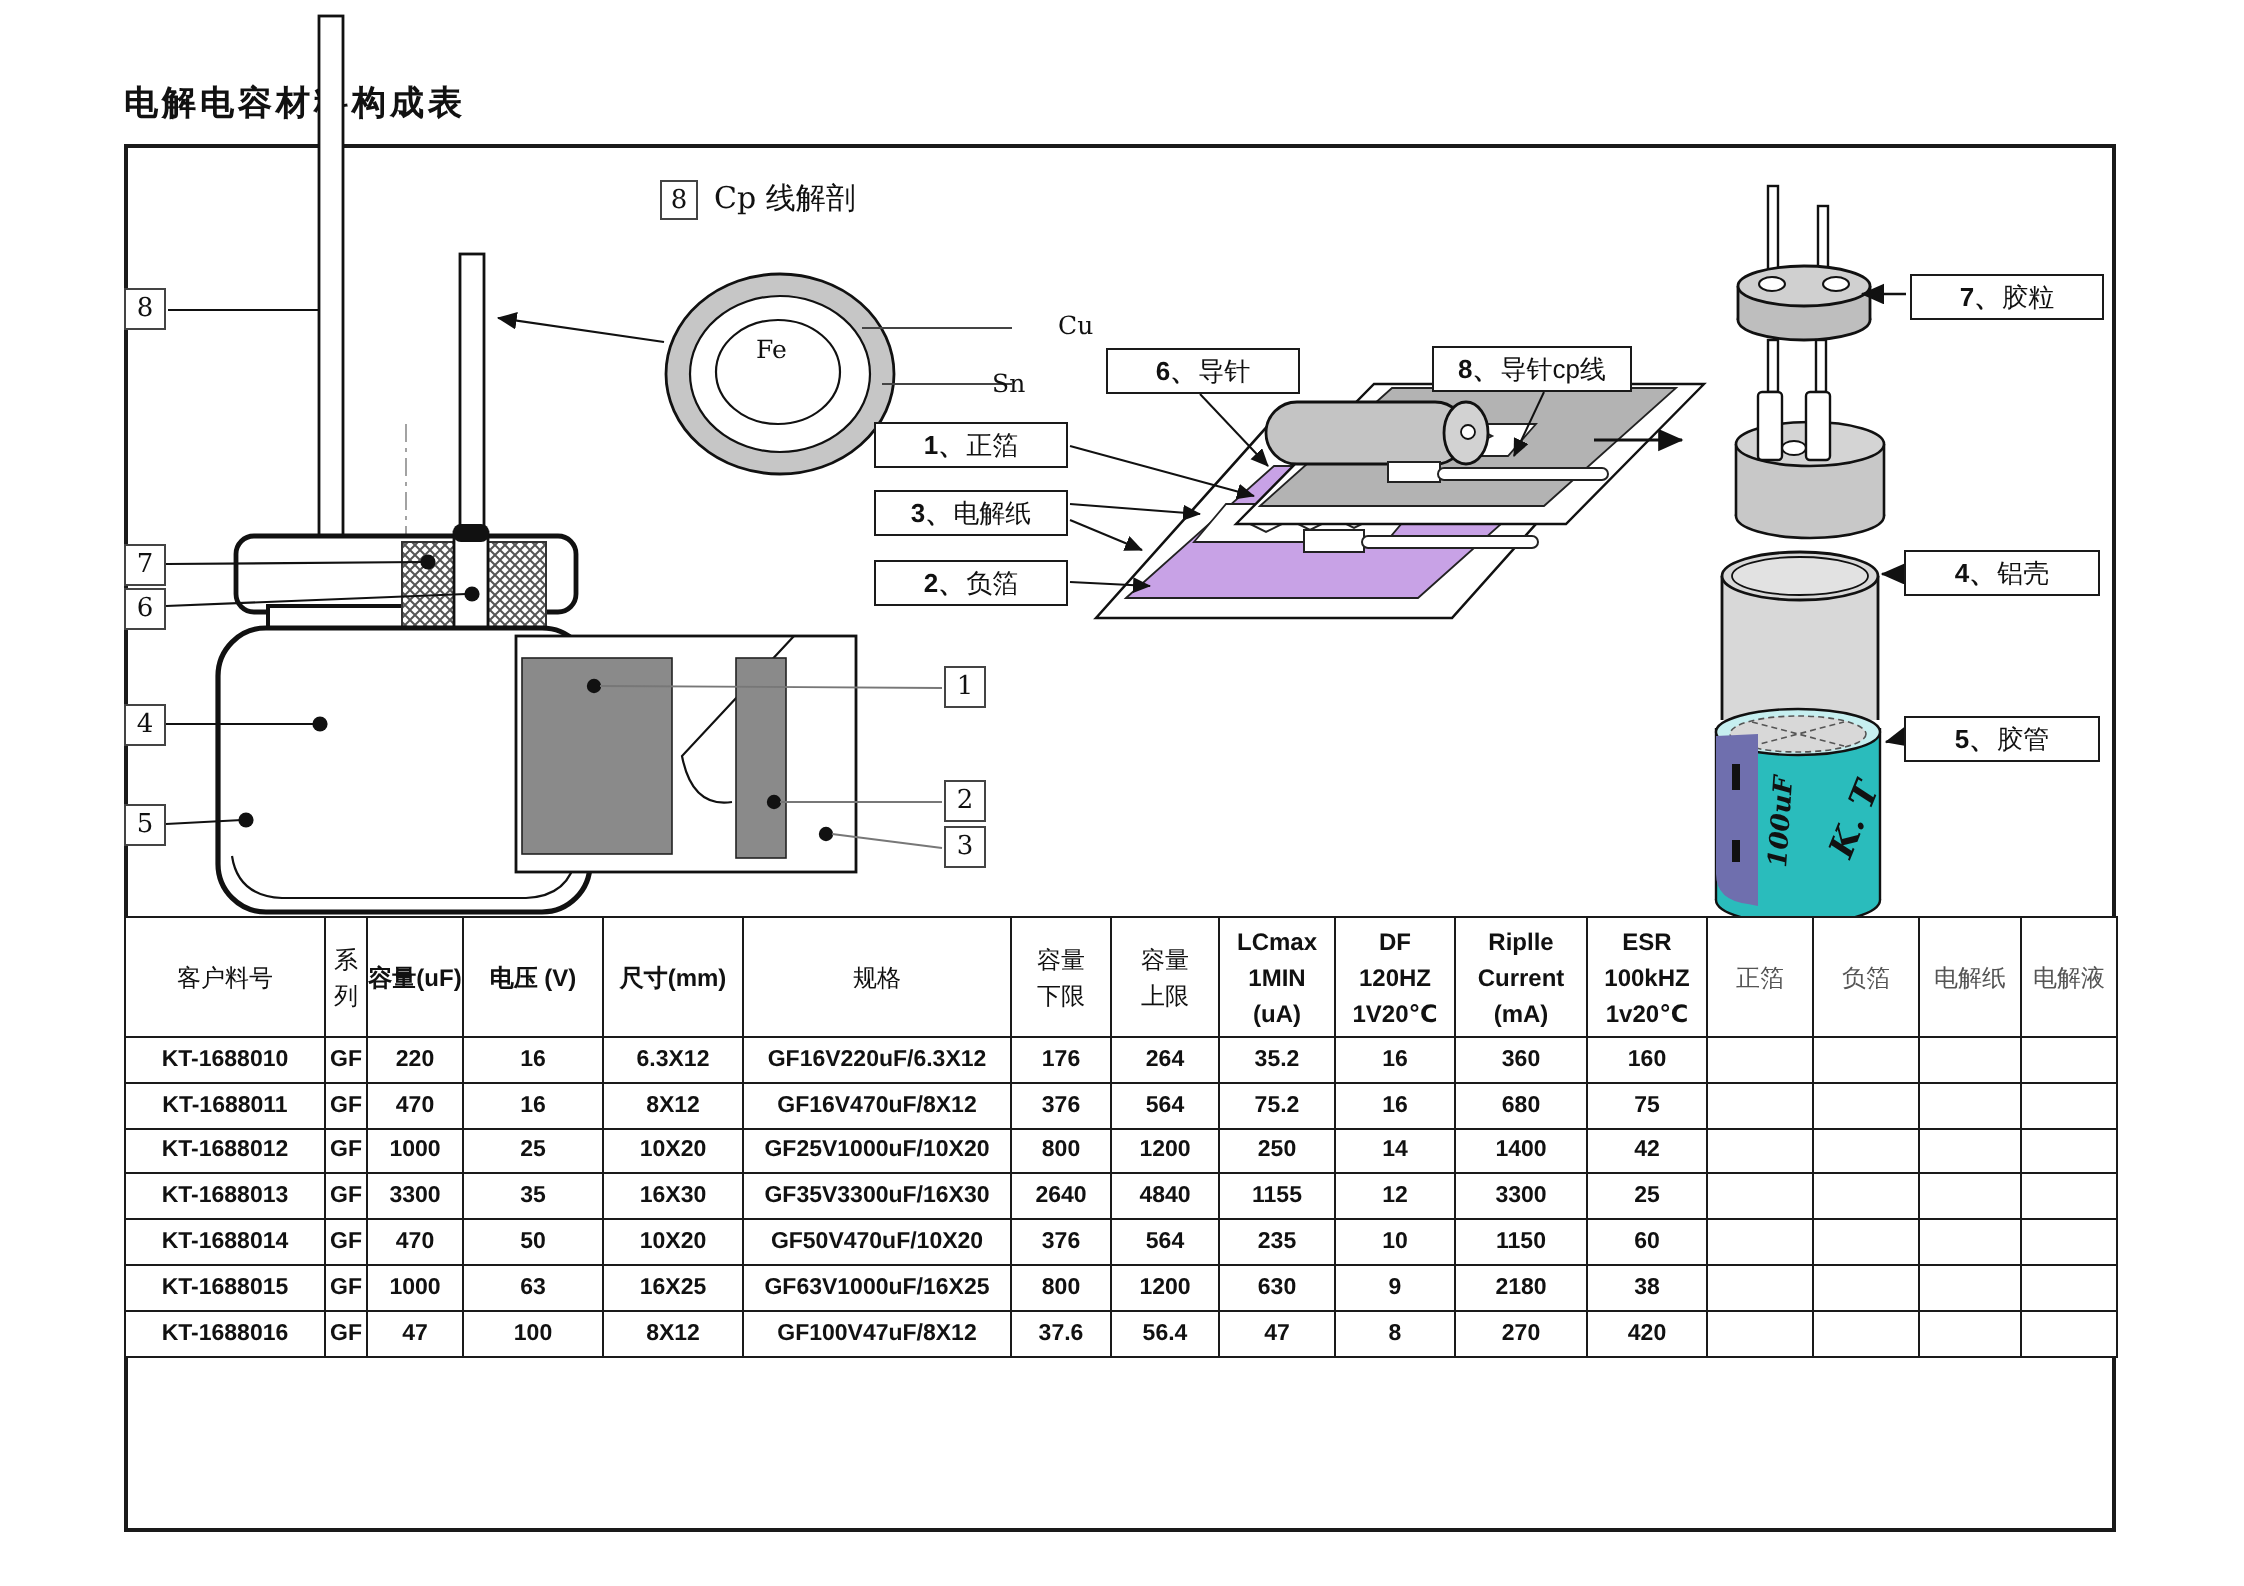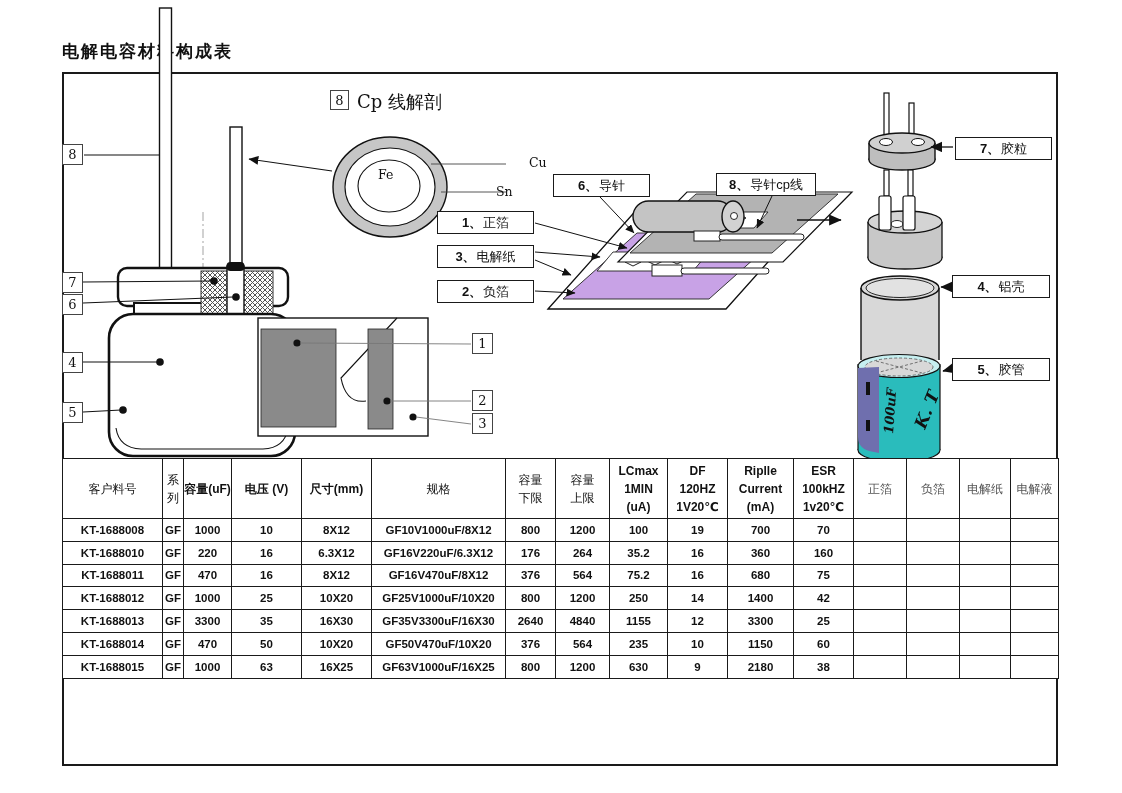--- a/index.html
+++ b/index.html
@@ -7,21 +7,21 @@
               font-family:"Liberation Sans","DejaVu Sans",sans-serif; position:relative; color:#111; }
   .title { position:absolute; top:40px; left:62px; width:996px; text-align:left;
            font-size:17px; font-weight:bold; letter-spacing:2px; }
   .frame { position:absolute; left:62px; top:72px; width:996px; height:694px; border:2px solid #1a1a1a; }
   svg.diagram { position:absolute; left:0; top:0; }
   .tag { position:absolute; width:21px; height:21px; border:1.4px solid #444; background:#fff;
          font-family:"DejaVu Serif",serif; font-size:13px; display:flex; align-items:center; justify-content:center; }
   .callout { position:absolute; border:1.6px solid #1a1a1a; background:#fff; height:23px;
              font-size:13px; display:flex; align-items:center; justify-content:center; white-space:nowrap; }
   .callout b { font-weight:bold; margin-right:1px; }
-  .cp-title { position:absolute; left:357px; top:90px; font-family:"DejaVu Serif",serif; font-size:18px; }
+  .cp-title { position:absolute; left:357px; top:90px; font-family:"DejaVu Serif",serif; font-size:15px; }
   .ring-label { position:absolute; font-family:"DejaVu Serif",serif; font-size:12.5px; }
   table.spec { position:absolute; left:62px; top:458px; width:996px; border-collapse:collapse; table-layout:fixed; background:#fff; }
   .spec th, .spec td { border:1.6px solid #1a1a1a; text-align:center; vertical-align:middle; overflow:hidden; padding:0; }
   .spec thead th { height:60px; font-weight:normal; font-size:12px; line-height:1.5; }
   .spec thead th.en, .spec thead th.mix { font-weight:bold; }
   .spec thead th.dim { color:#555; }
   .spec td { height:22.8px; font-weight:bold; font-size:11.5px; }
 </style>
 </head>
 <body>
@@ -282,38 +282,20 @@
         <th class="dim">
           <div>电解纸</div>
         </th>
         <th class="dim">
           <div>电解液</div>
         </th>
       </tr>
     </thead>
   <tbody id="table-body">
       <tr>
-        <td>KT-1688008</td>
-        <td>GF</td>
-        <td>1000</td>
-        <td>10</td>
-        <td>8X12</td>
-        <td>GF10V1000uF/8X12</td>
-        <td>800</td>
-        <td>1200</td>
-        <td>100</td>
-        <td>19</td>
-        <td>700</td>
-        <td>70</td>
-        <td></td>
-        <td></td>
-        <td></td>
-        <td></td>
-      </tr>
-      <tr>
         <td>KT-1688010</td>
         <td>GF</td>
         <td>220</td>
         <td>16</td>
         <td>6.3X12</td>
         <td>GF16V220uF/6.3X12</td>
         <td>176</td>
         <td>264</td>
         <td>35.2</td>
         <td>16</td>
@@ -407,14 +389,32 @@
         <td>1200</td>
         <td>630</td>
         <td>9</td>
         <td>2180</td>
         <td>38</td>
         <td></td>
         <td></td>
         <td></td>
         <td></td>
       </tr>
+      <tr>
+        <td>KT-1688016</td>
+        <td>GF</td>
+        <td>47</td>
+        <td>100</td>
+        <td>8X12</td>
+        <td>GF100V47uF/8X12</td>
+        <td>37.6</td>
+        <td>56.4</td>
+        <td>47</td>
+        <td>8</td>
+        <td>270</td>
+        <td>420</td>
+        <td></td>
+        <td></td>
+        <td></td>
+        <td></td>
+      </tr>
     </tbody>
 </table>
 
 </body></html>

